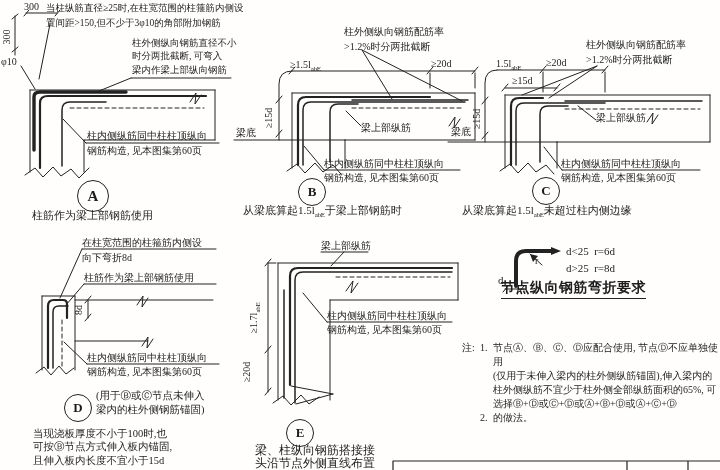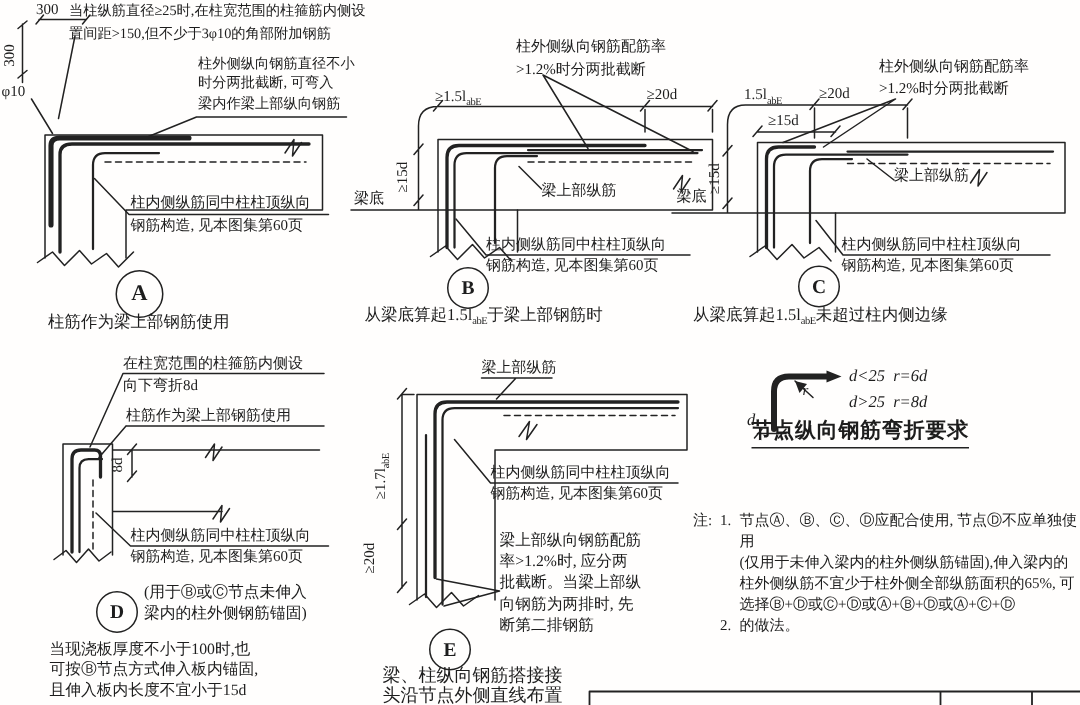--- a/index.html
+++ b/index.html
@@ -4,21 +4,21 @@
 <style>
   html,body{margin:0;padding:0;background:#e8e8e8}
   #sheet{position:relative;width:720px;height:470px;background:#fffefd;overflow:hidden;
          font-family:"Liberation Serif","DejaVu Serif",serif;color:#1d1d1d}
   #linework{position:absolute;left:0;top:0}
   .t{position:absolute;white-space:pre-line;line-height:14px;font-size:10px;letter-spacing:0}
   .rot{transform:rotate(-90deg);transform-origin:center center;text-align:center;white-space:nowrap}
   .node{position:absolute;border:1.4px solid #222;border-radius:50%;display:flex;
         align-items:center;justify-content:center;font-weight:700;background:transparent}
   .dim sub{font-size:7px;letter-spacing:-.3px}
-  .it{font-style:italic}
+  .it{}
   .pre{white-space:pre}
   .cap{font-size:11px}
   svg .b2{stroke-width:2.2}
   svg .b15{stroke-width:1.5}
   svg .b3{stroke-width:3.4}
   svg .b4{stroke-width:4}
   svg .dash{stroke-dasharray:4 3}
   #bend-title{font-size:14px;font-weight:700;border-bottom:1.6px solid #222;padding-bottom:3px;letter-spacing:.5px}
 </style>
 </head>
@@ -139,25 +139,20 @@
 梁内的柱外侧钢筋锚固)</div>
   <div class="t" style="left:33px;top:427px;font-size:10.5px;line-height:13.4px">当现浇板厚度不小于100时,也
 可按Ⓑ节点方式伸入板内锚固,
 且伸入板内长度不宜小于15d</div>
 
   <div class="t" style="left:321px;top:239px">梁上部纵筋</div>
   <div class="t rot dim" style="left:224px;top:309px;width:64px"><span>≥1.7l</span><sub>abE</sub></div>
   <div class="t rot dim" style="left:225px;top:365px;width:44px">≥20d</div>
   <div class="t" style="left:327px;top:309px;line-height:14px">柱内侧纵筋同中柱柱顶纵向
 钢筋构造, 见本图集第60页</div>
-  <div class="t" style="left:333px;top:354px;font-size:10.5px;line-height:14.2px">梁上部纵向钢筋配筋
-率&gt;1.2%时, 应分两
-批截断。当梁上部纵
-向钢筋为两排时, 先
-断第二排钢筋</div>
   <div class="node" style="left:286px;top:419px;width:26px;height:26px;font-size:13px">E</div>
   <div class="t" style="left:255px;top:444px;font-size:12px;line-height:13px">梁、柱纵向钢筋搭接接
 头沿节点外侧直线布置</div>
 
   <div class="t it" style="left:498px;top:273px;font-size:11px">d</div>
   <div class="t it" style="left:535px;top:254px">r</div>
   <div class="t it pre" style="left:566px;top:244px;font-size:11px">d&lt;25  r=6d</div>
   <div class="t it pre" style="left:566px;top:261px;font-size:11px">d&gt;25  r=8d</div>
   <div class="t" id="bend-title" style="left:501px;top:281px">节点纵向钢筋弯折要求</div>
 

